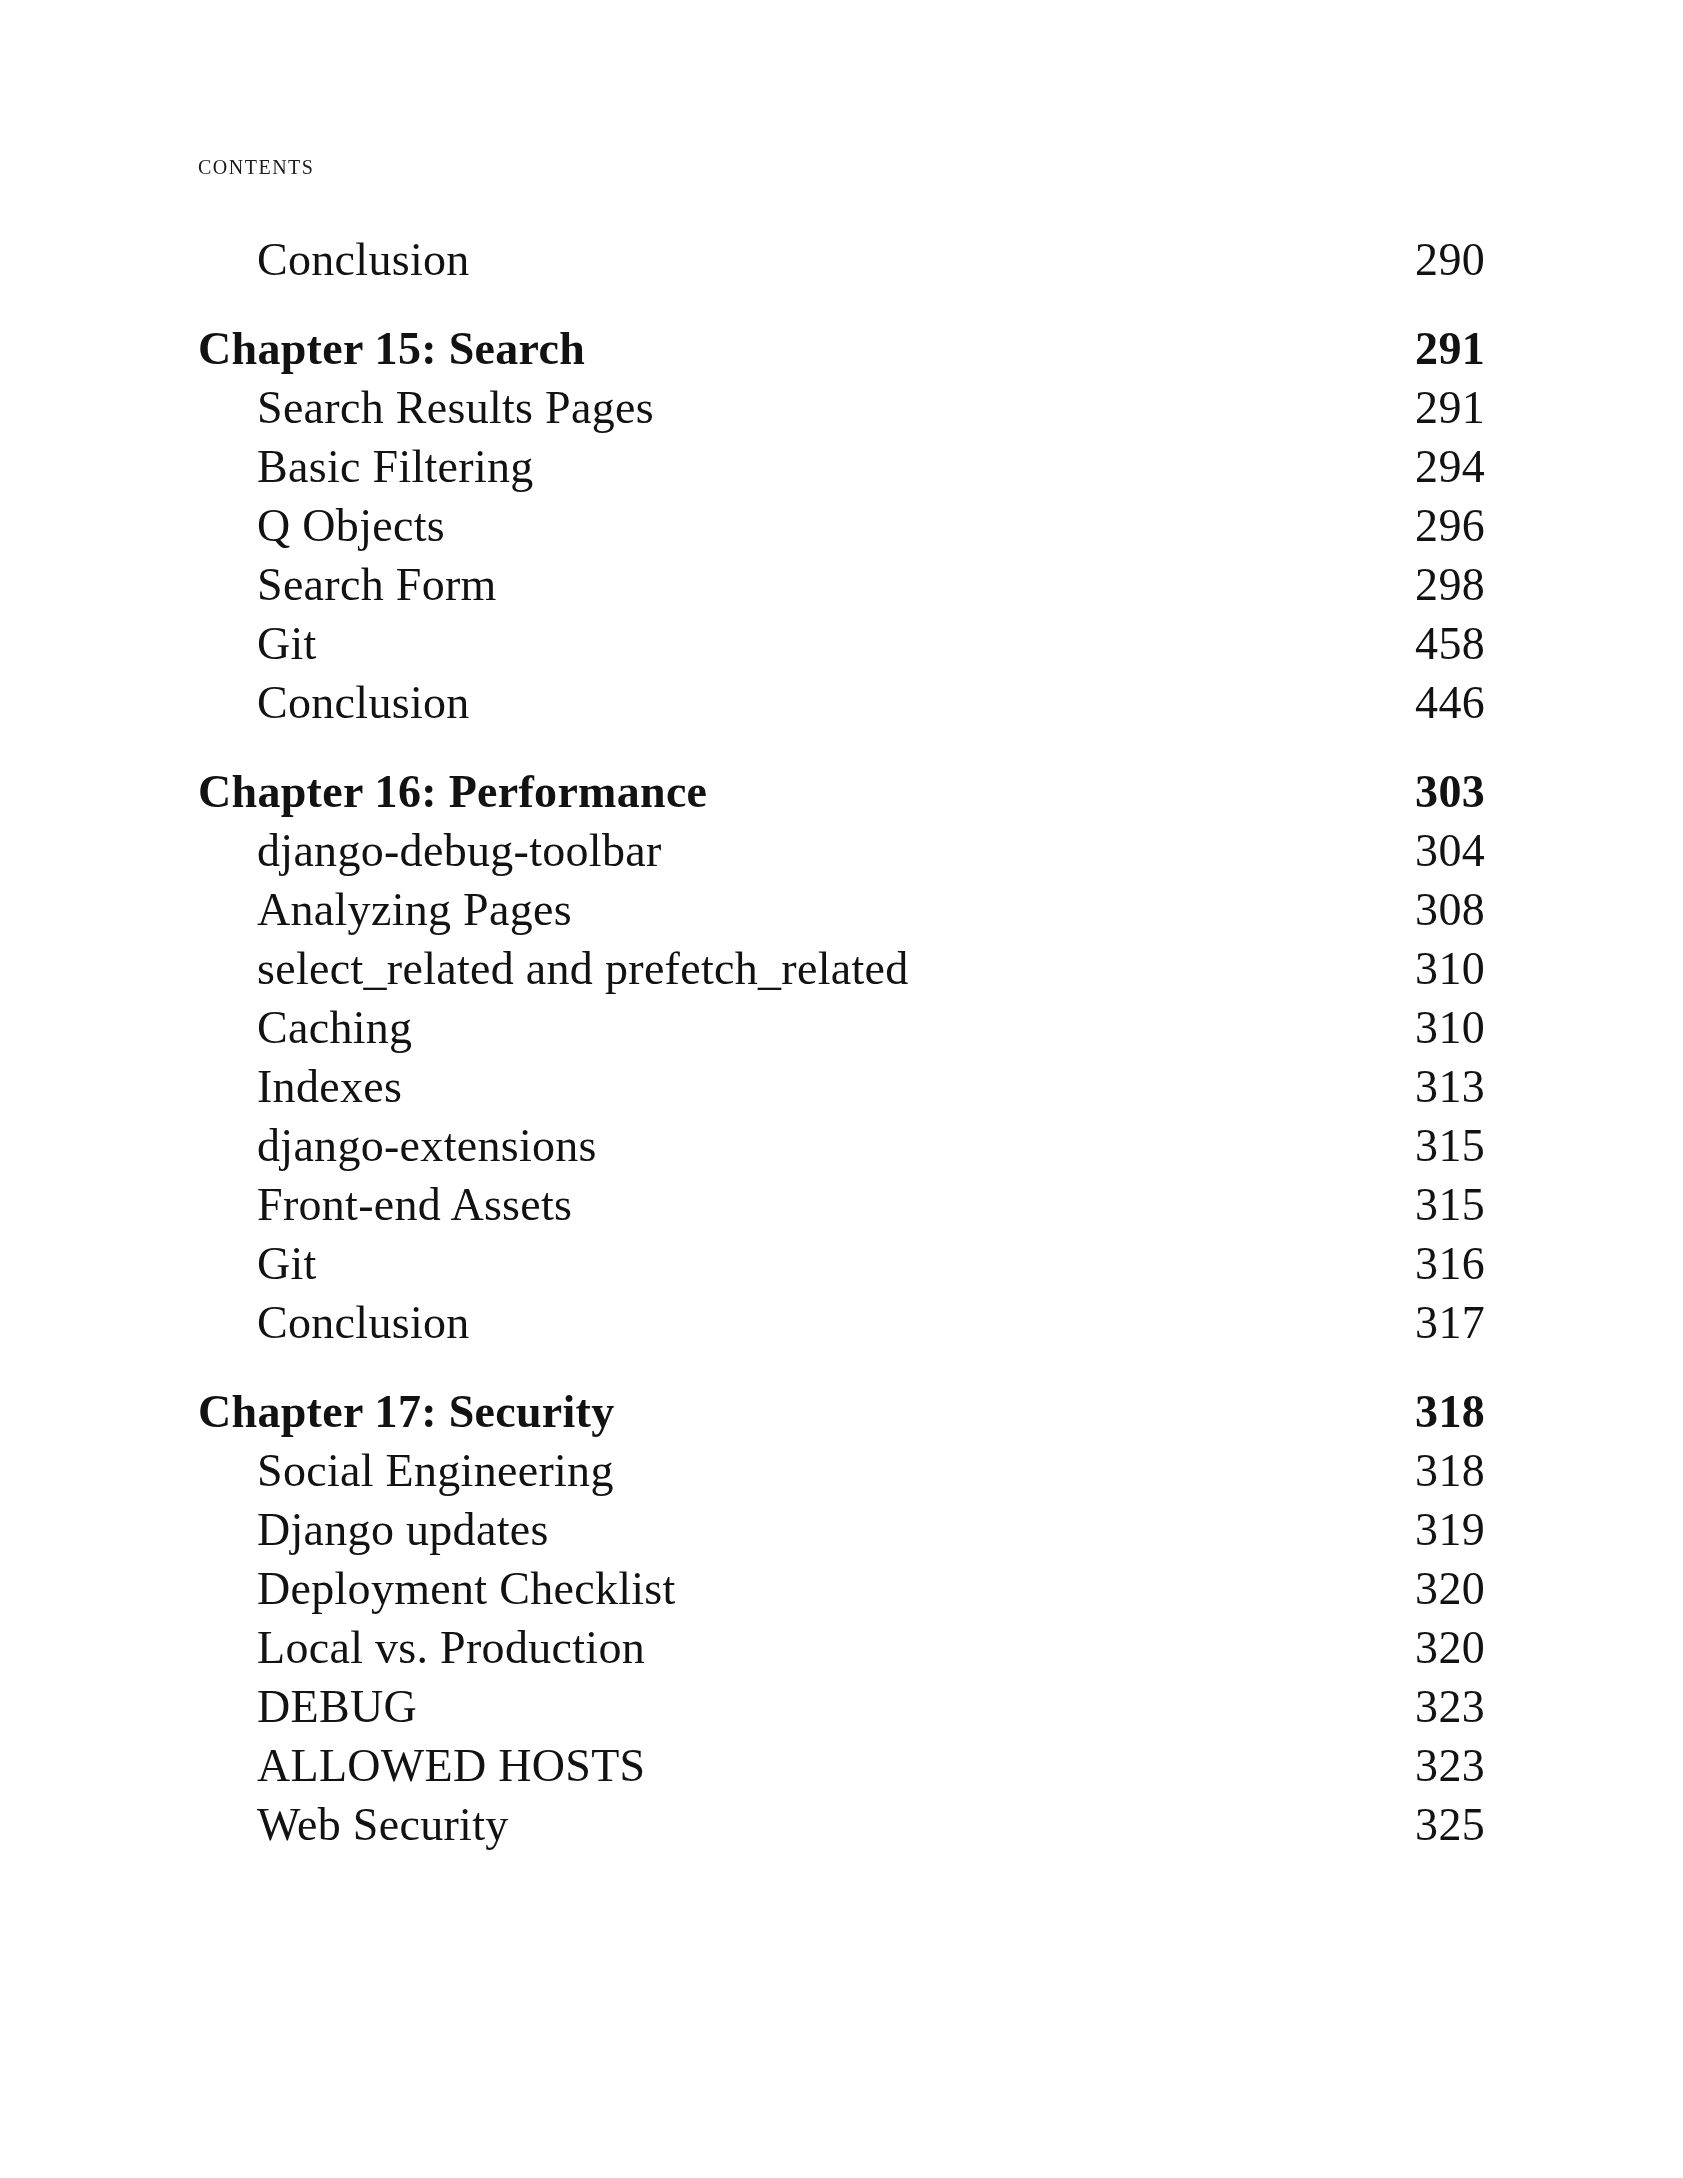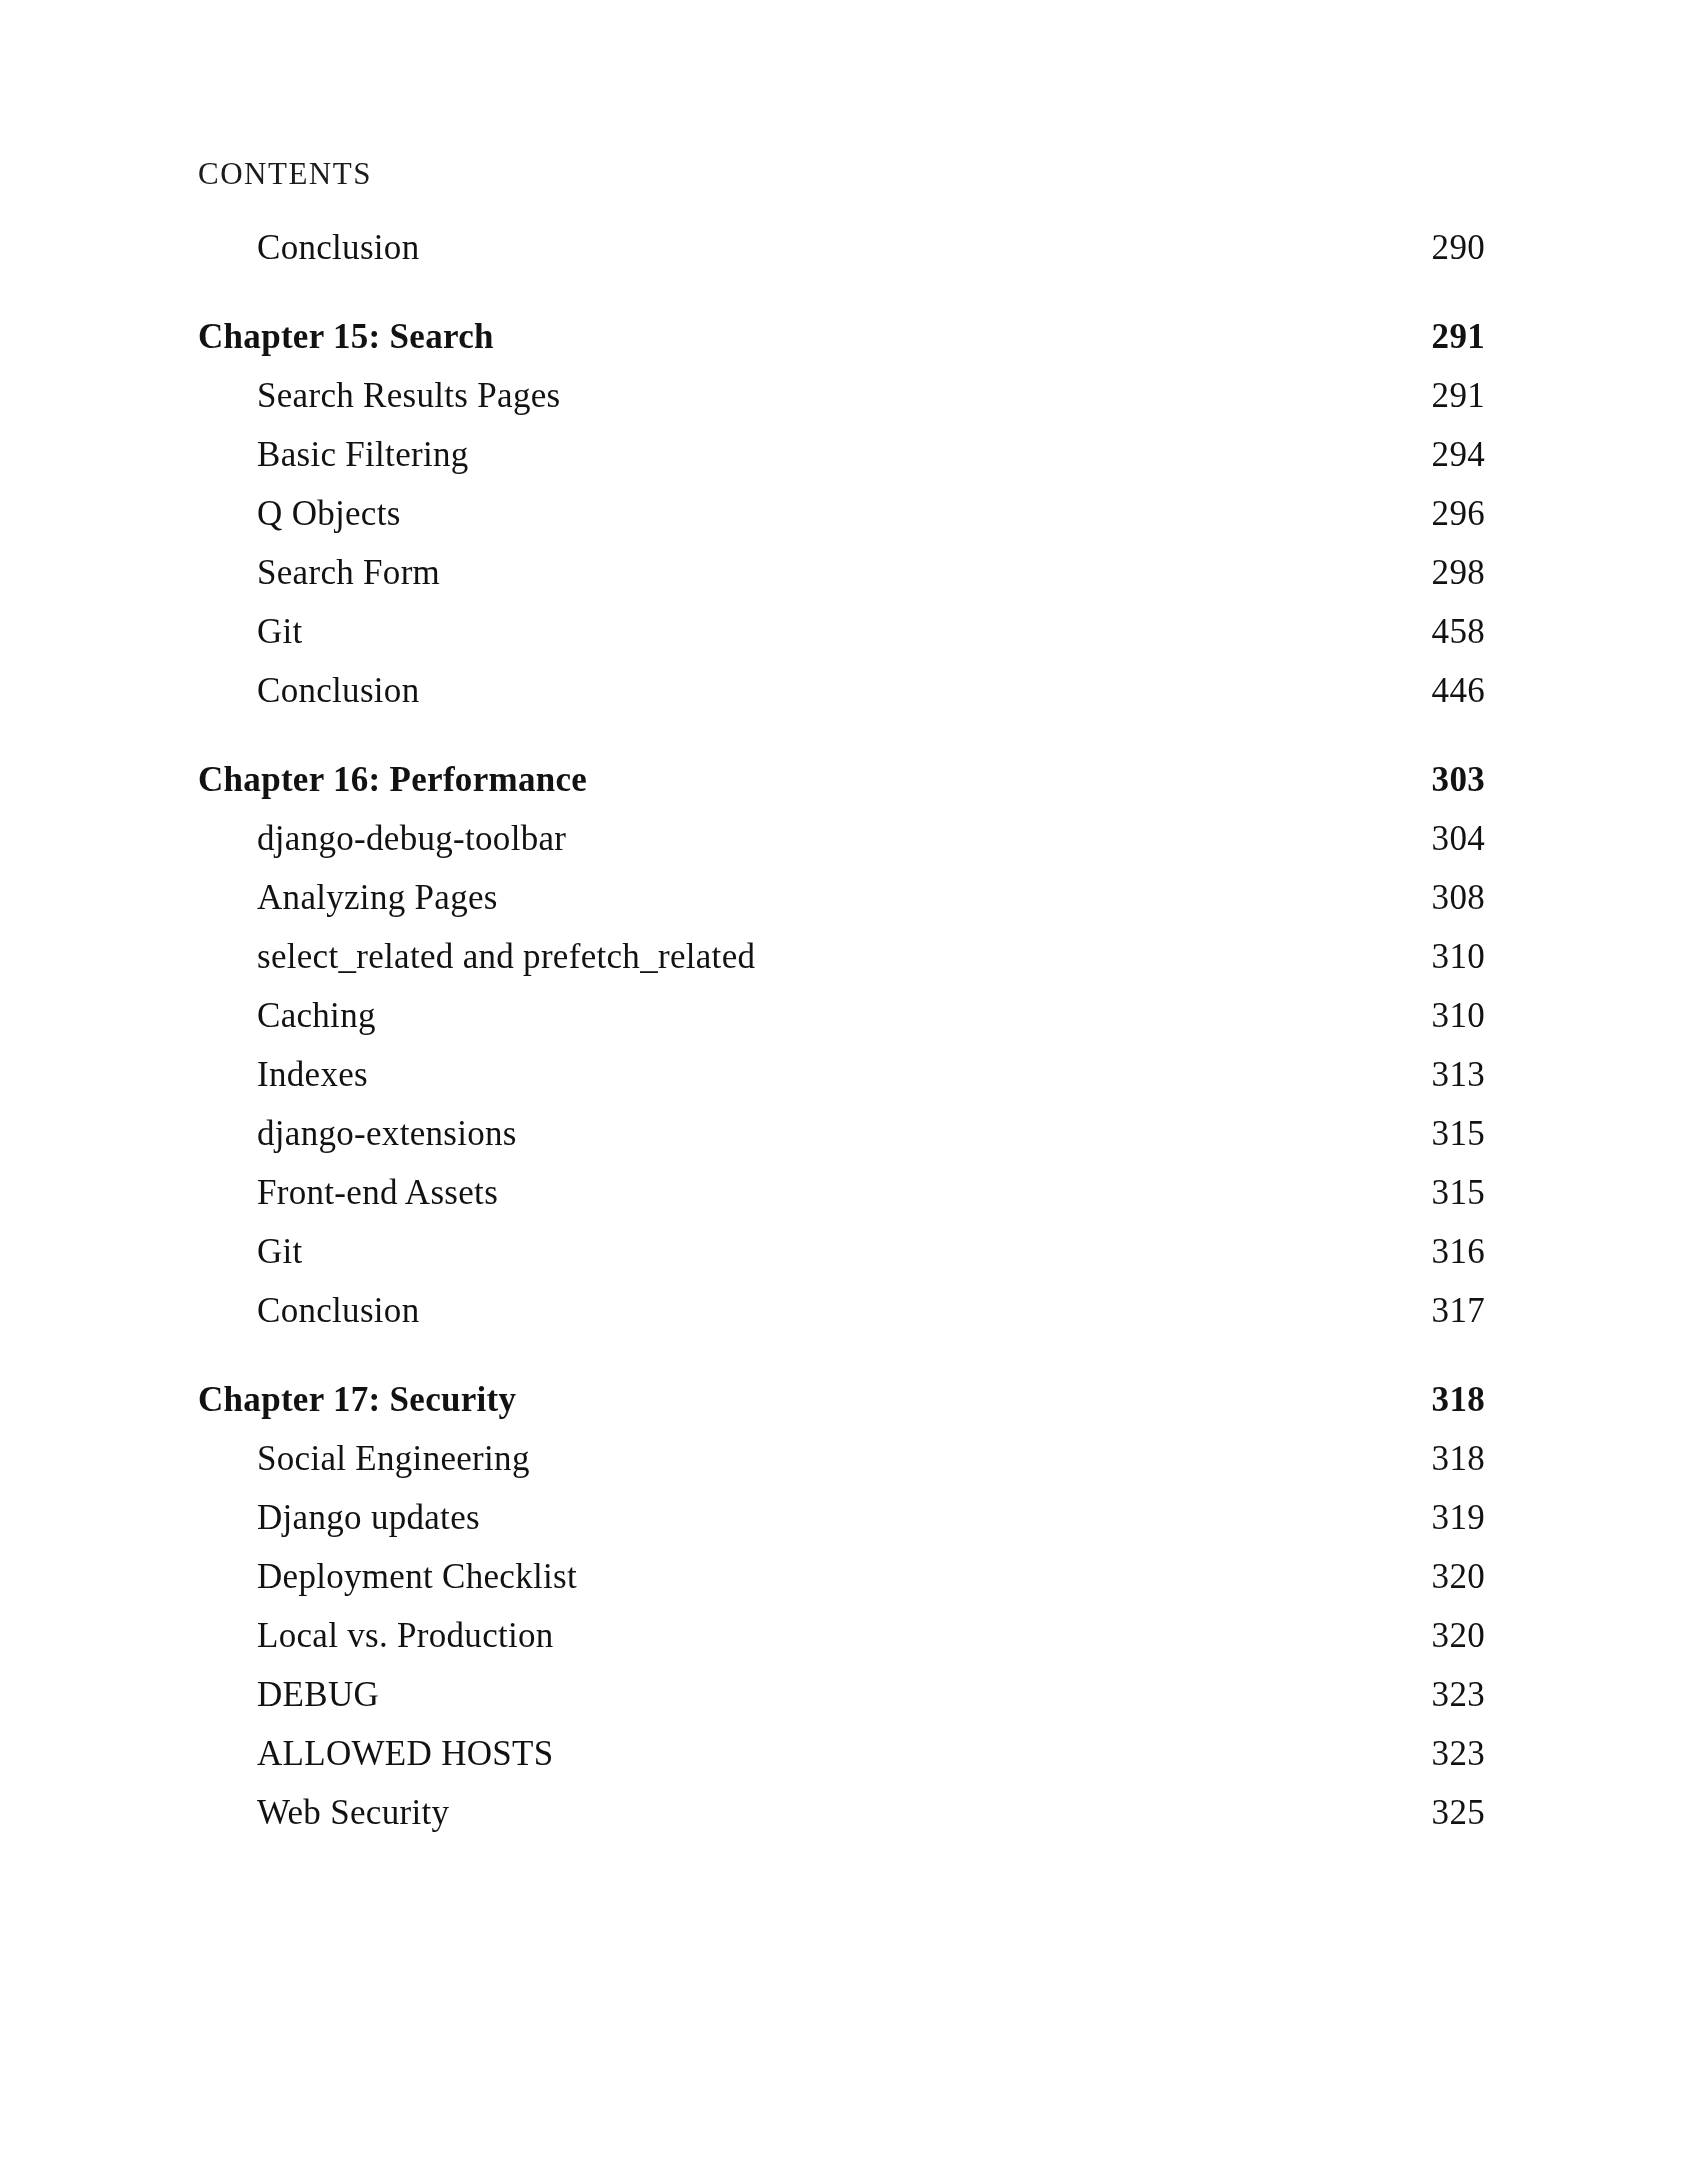--- a/index.html
+++ b/index.html
@@ -19,36 +19,37 @@
     position: absolute;
     left: 0; top: 0;
     width: 1683px;
     height: 2178px;
     background: #ffffff;
   }
   .running-header {
     position: absolute;
     left: 198px;
     top: 156px;
-    font-size: 31px;
+    font-size: 20px;
     letter-spacing: 1.5px;
     color: #1c1c1c;
     white-space: nowrap;
   }
   .toc {
     position: absolute;
     left: 198px;
     top: 230px;
     width: 1287px;
   }
   .toc-row {
     height: 59px;
     display: flex;
     justify-content: space-between;
-    font-size: 35px;
+    align-items: center;
+    font-size: 46px;
     line-height: 1;
     white-space: nowrap;
   }
   .toc-row.chapter {
     font-weight: bold;
     margin-top: 30px;
   }
   .toc-row.sub .toc-label {
     padding-left: 59px;
   }

